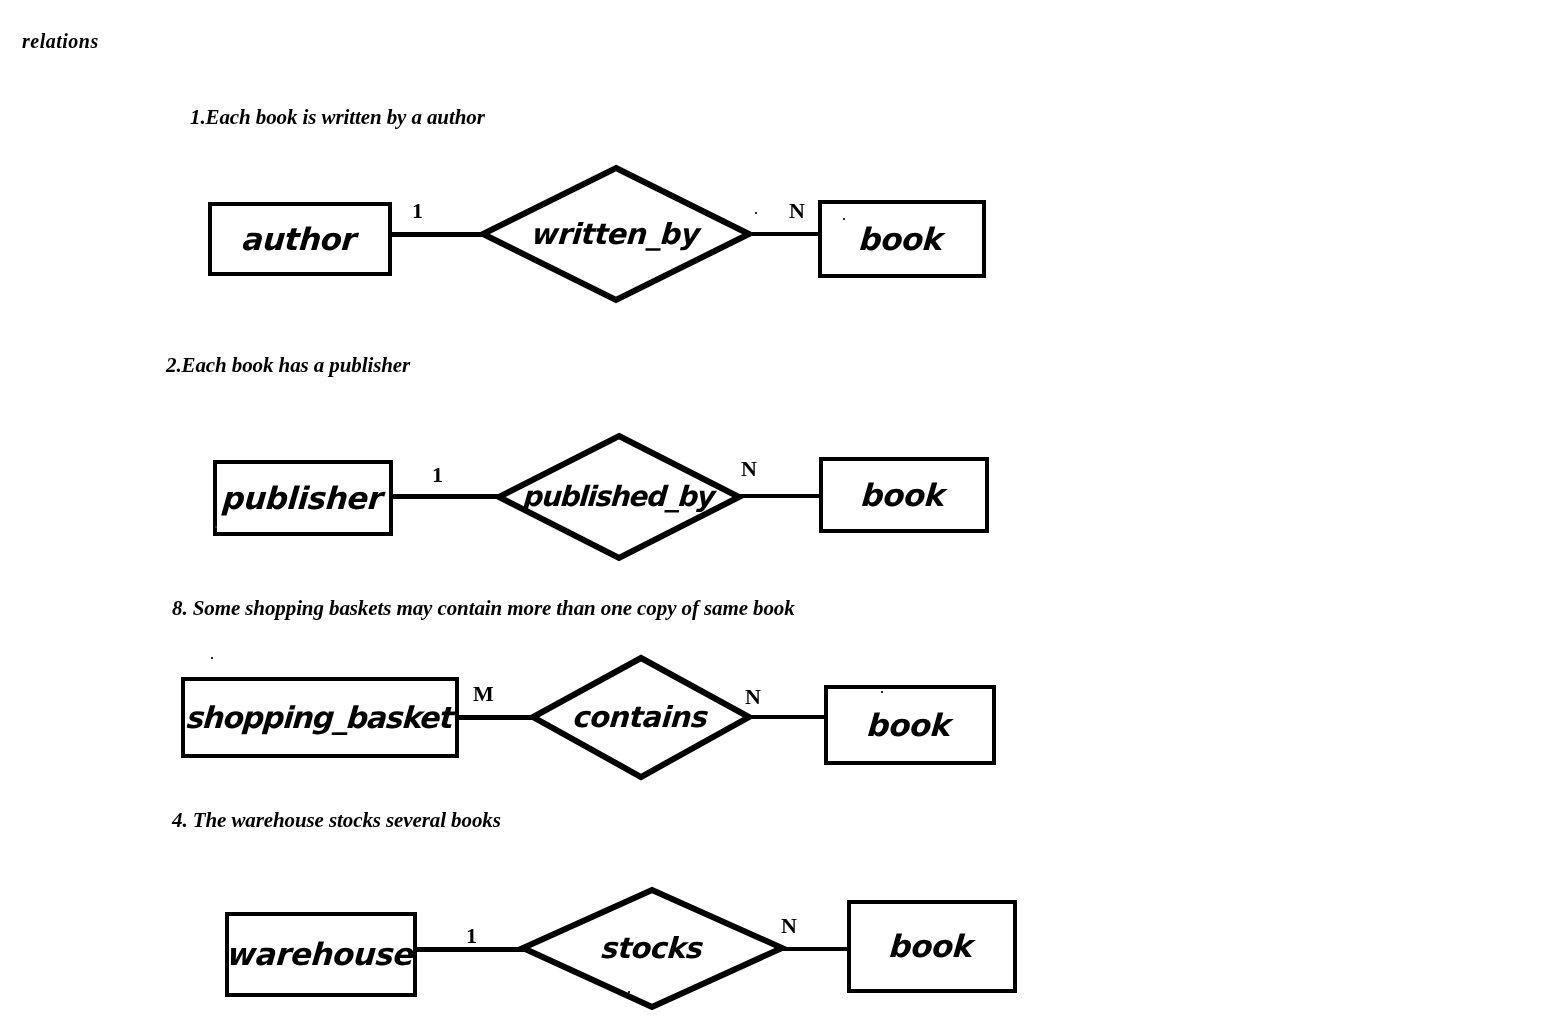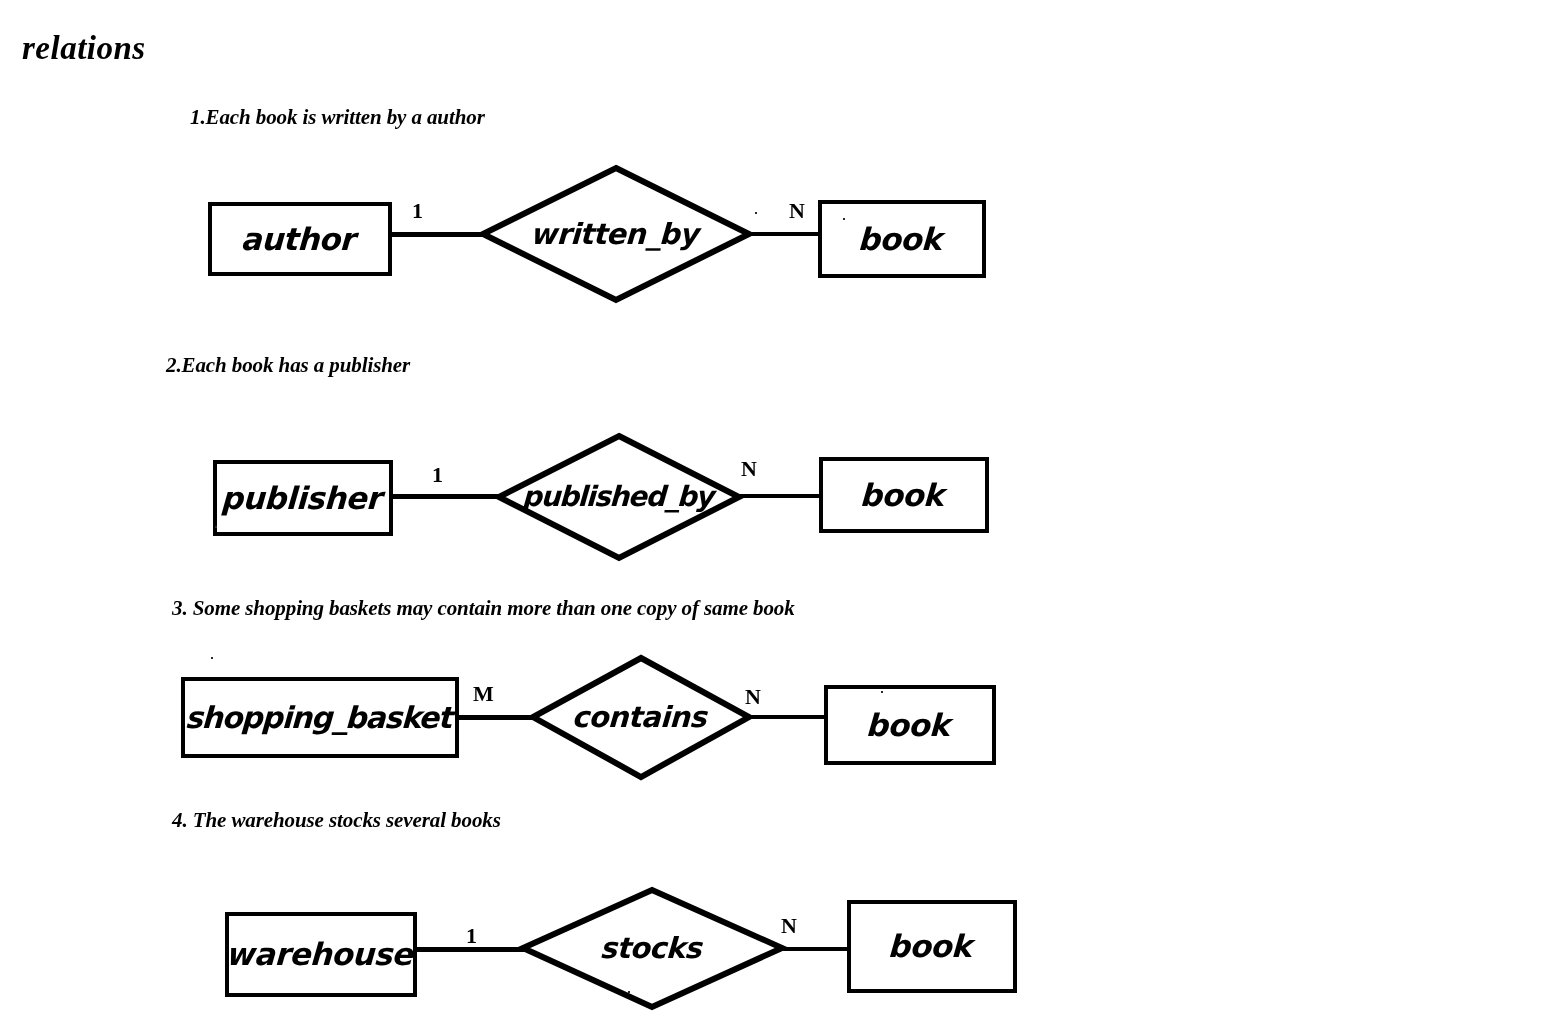--- a/index.html
+++ b/index.html
@@ -25,21 +25,21 @@
   }
 
   
   .page-title {
     position: absolute;
     left: 22px;
     top: 30px;
     font-family: "Liberation Serif", "DejaVu Serif", serif;
     font-style: italic;
     font-weight: bold;
-    font-size: 33px;
+    font-size: 20px;
     letter-spacing: 0.5px;
     white-space: nowrap;
   }
 
   
   .caption {
     position: absolute;
     font-family: "Liberation Serif", "DejaVu Serif", serif;
     font-style: italic;
     font-weight: bold;
@@ -204,21 +204,21 @@
     </div>
 
     <div class="cardinality" style="left:432px; top:451px;">1</div>
     <div class="cardinality" style="left:741px; top:445px;">N</div>
 
     <div class="speck" style="left:215px; top:513px;"></div>
   </div>
 
   <div class="diagram" style="top:0;height:800px;">
 
-    <div class="caption" style="left:172px; top:596px;">3. Some shopping baskets may contain more than one copy of same book</div>
+    <div class="caption" style="left:172px; top:596px;">8. Some shopping baskets may contain more than one copy of same book</div>
 
     <div class="connector" style="left:455px; top:715px; width:85px; height:5px;"></div>
     <div class="connector" style="left:744px; top:715px; width:84px; height:4px;"></div>
 
     <div class="entity" style="left:181px; top:677px; width:278px; height:81px;">
       <span class="entity-label wide">shopping_basket</span>
     </div>
 
     <div class="rel" style="left:530px; top:655px; width:222px; height:125px;">
       <svg width="222" height="125" viewBox="0 0 222 125" aria-hidden="true">

